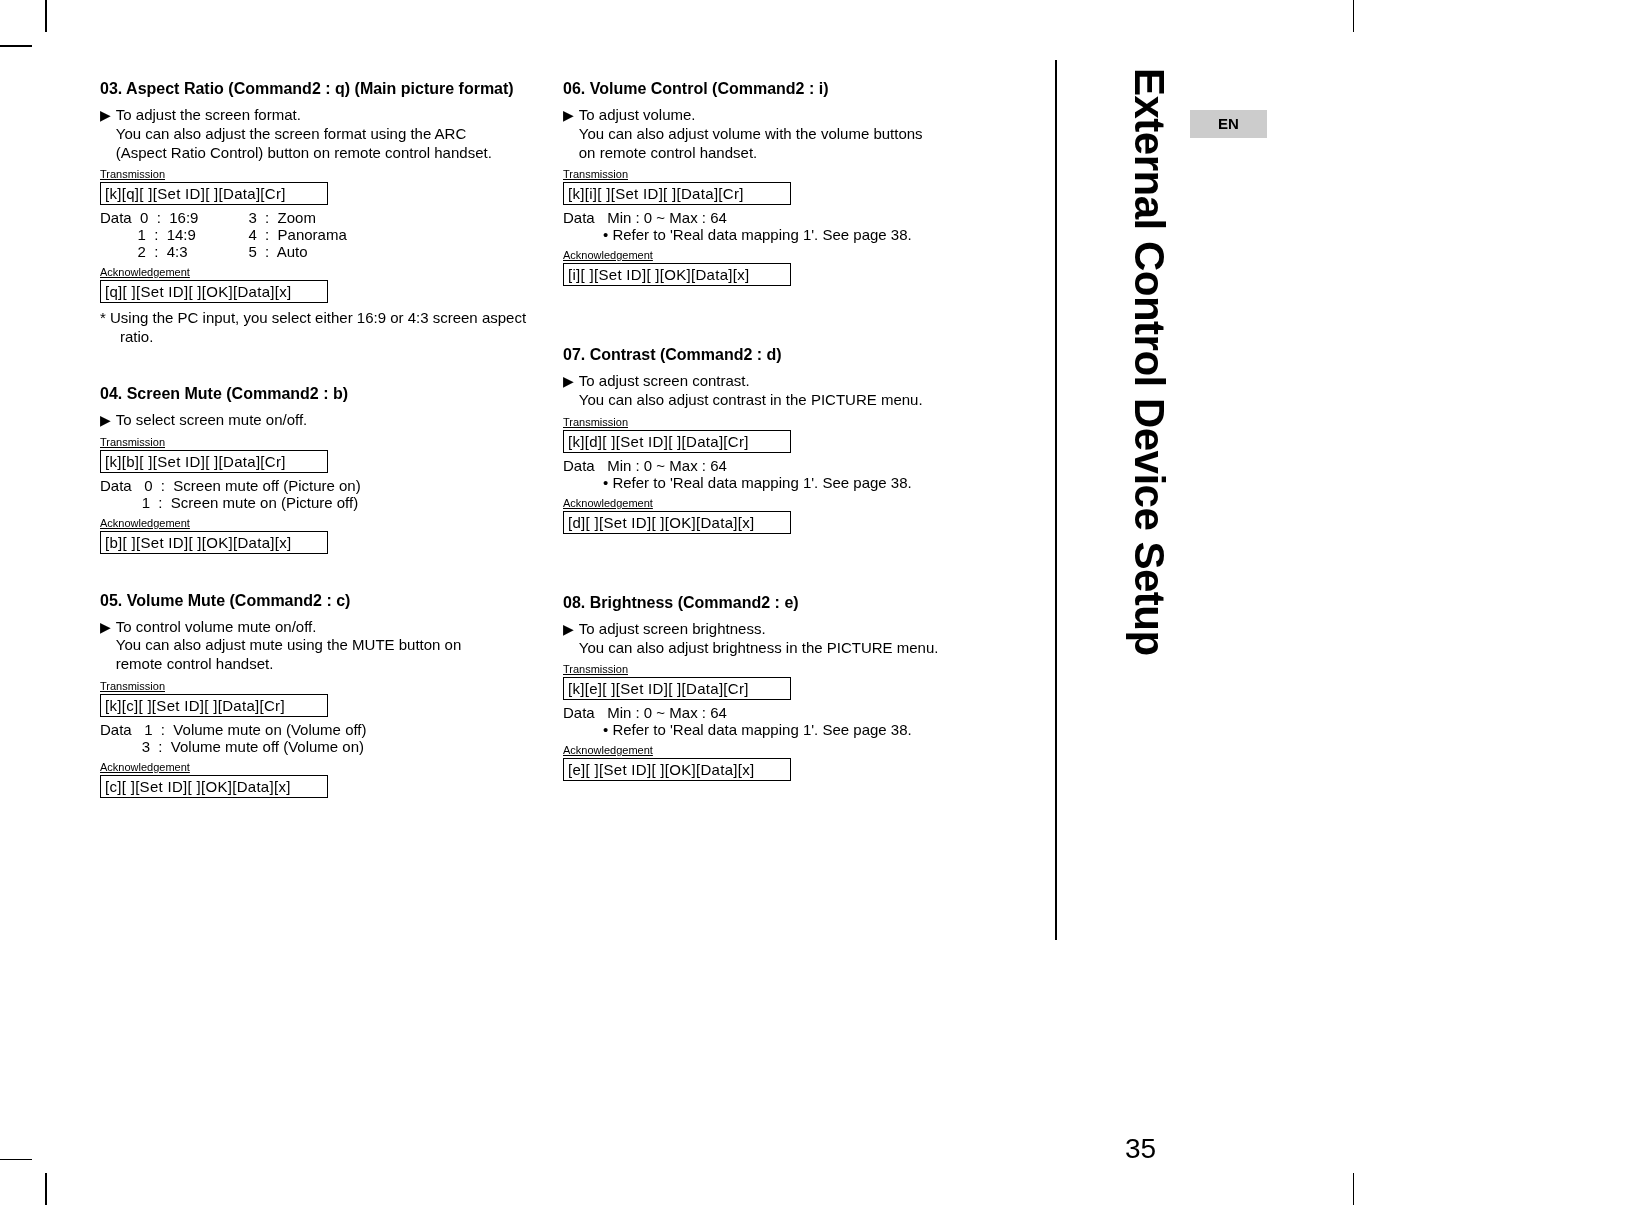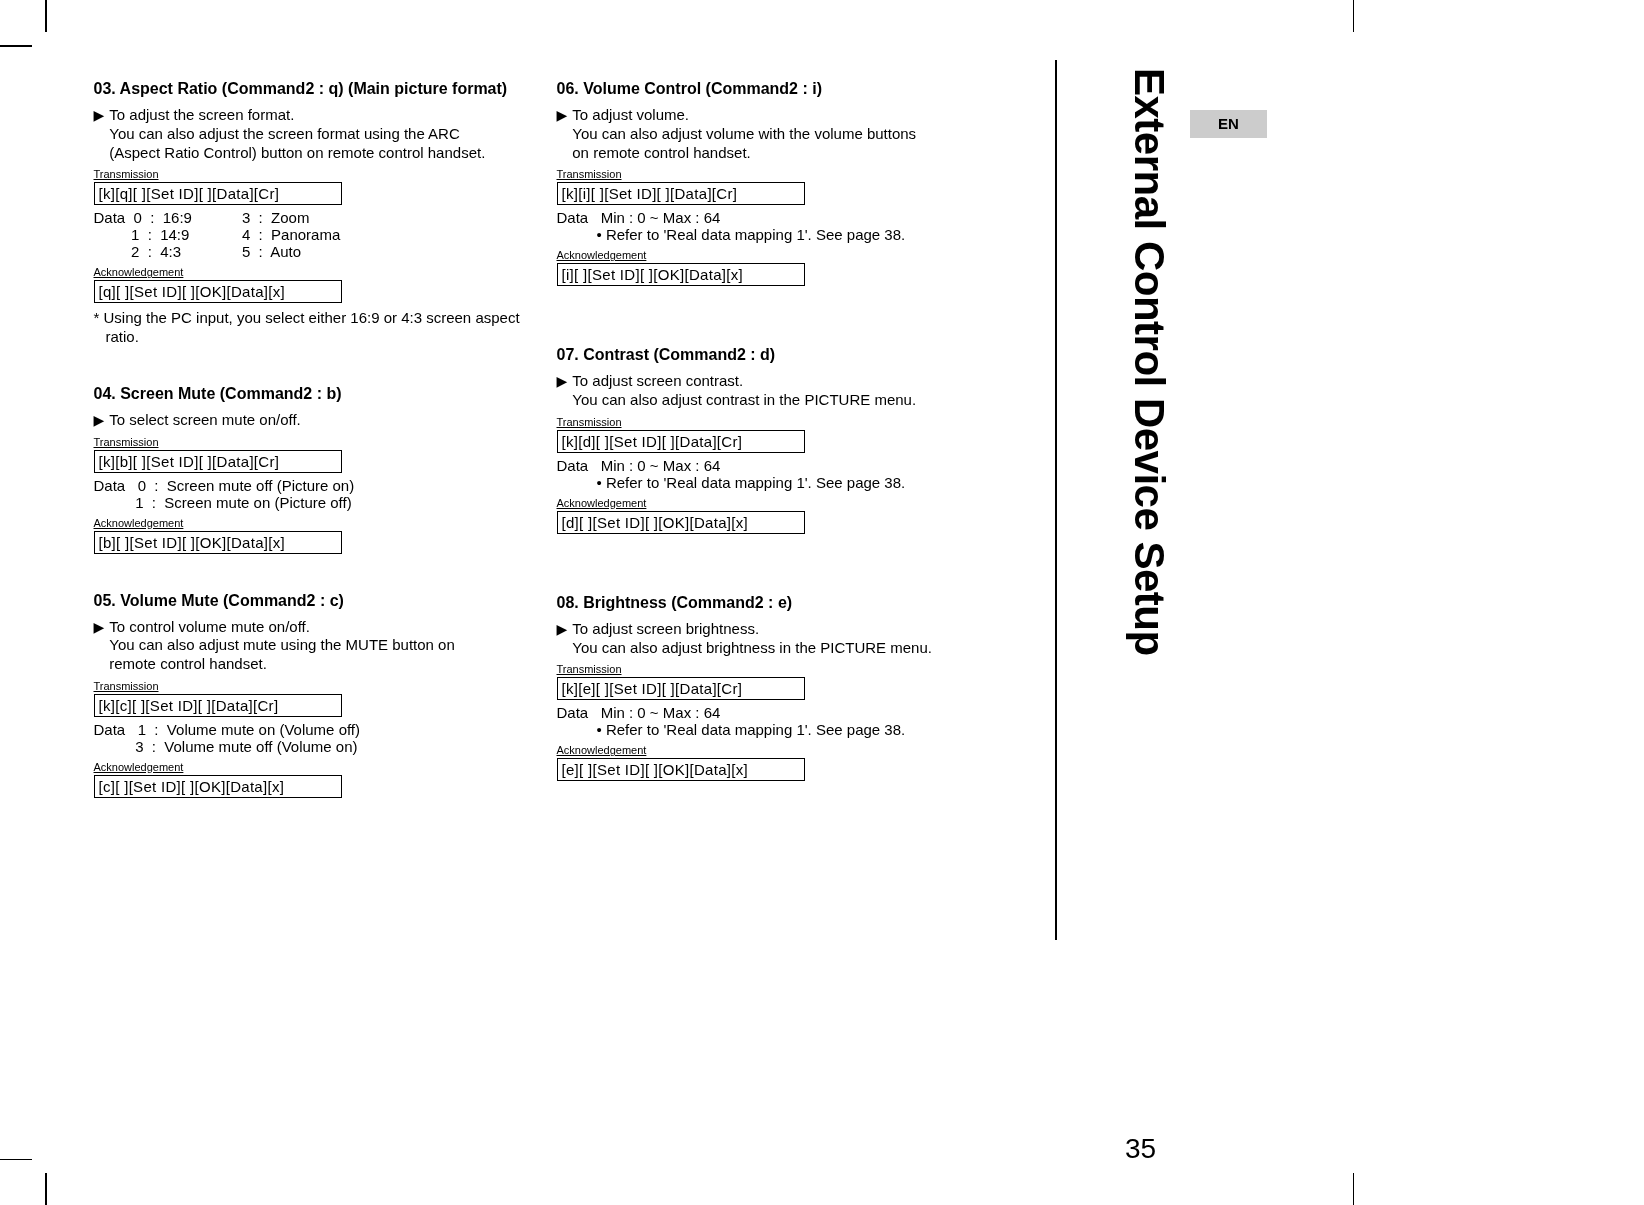--- a/index.html
+++ b/index.html
@@ -23,45 +23,45 @@
     position: absolute;
     top: 60px; left: 90px;
     width: 1070px;
     height: 1060px;
   }
   .content {
     position: absolute;
     top: 20px; left: 10px;
     width: 880px;
   }
-  .columns { display: flex; gap: 33px; justify-content: center; }
+  .columns { display: flex; gap: 33px; }
   .col { flex: 0 0 430px; }
   .section { margin-bottom: 38px; }
   .sec-title { font-weight: bold; font-size: 16px; margin-bottom: 8px; }
   .desc { font-size: 15px; line-height: 1.25; }
   .desc-row { display: flex; }
   .arrow { font-size: 14px; margin-right: 5px; line-height: 1.3; }
   .desc-body { flex: 1; }
   .tx-label { font-size: 11px; text-decoration: underline; margin-top: 6px; }
   .code-box {
     border: 1.5px solid #000;
     padding: 2px 4px;
     font-size: 15px;
-    width: 248px;
+    width: 228px;
     margin-top: 2px;
     margin-bottom: 4px;
     letter-spacing: 0.3px;
   }
   .data-grid { font-size: 15px; display: flex; gap: 50px; }
   .data-col div { white-space: pre; }
   .data-line { font-size: 15px; white-space: pre; }
   .bullet-line { font-size: 15px; margin-left: 40px; }
   .bullet-line::before { content: "• "; }
   .note { font-size: 15px; margin-top: 6px; line-height: 1.25; }
-  .note-indent { margin-left: 12px; }
+  .note-indent { margin-left: 20px; }
 
   .divider {
     position: absolute;
     top: 0; left: 965px;
     width: 1.5px;
     height: 880px;
     background: #000;
   }
 
   .side-title {

